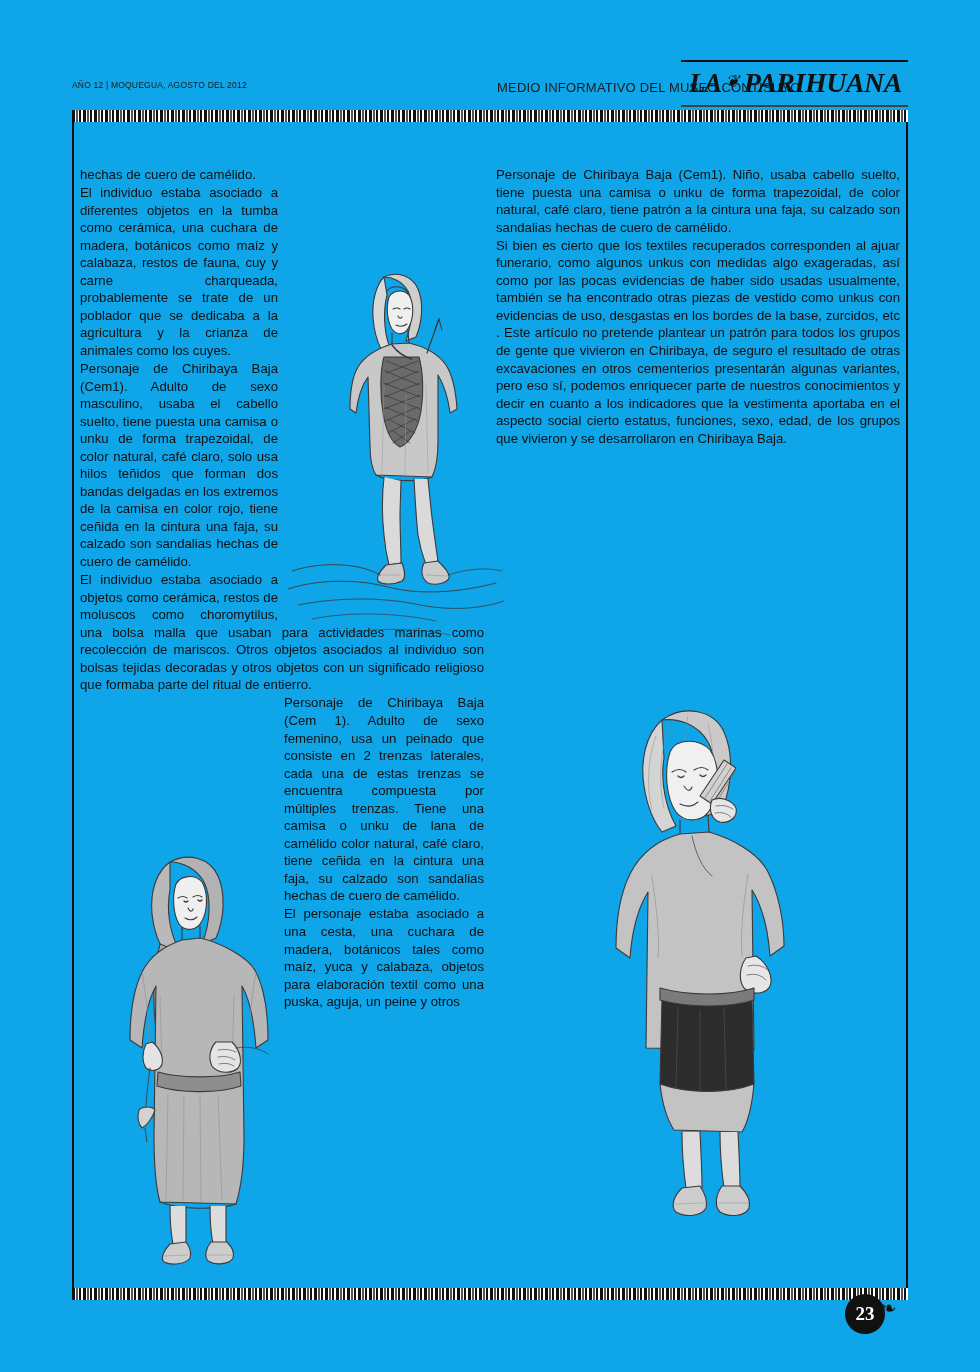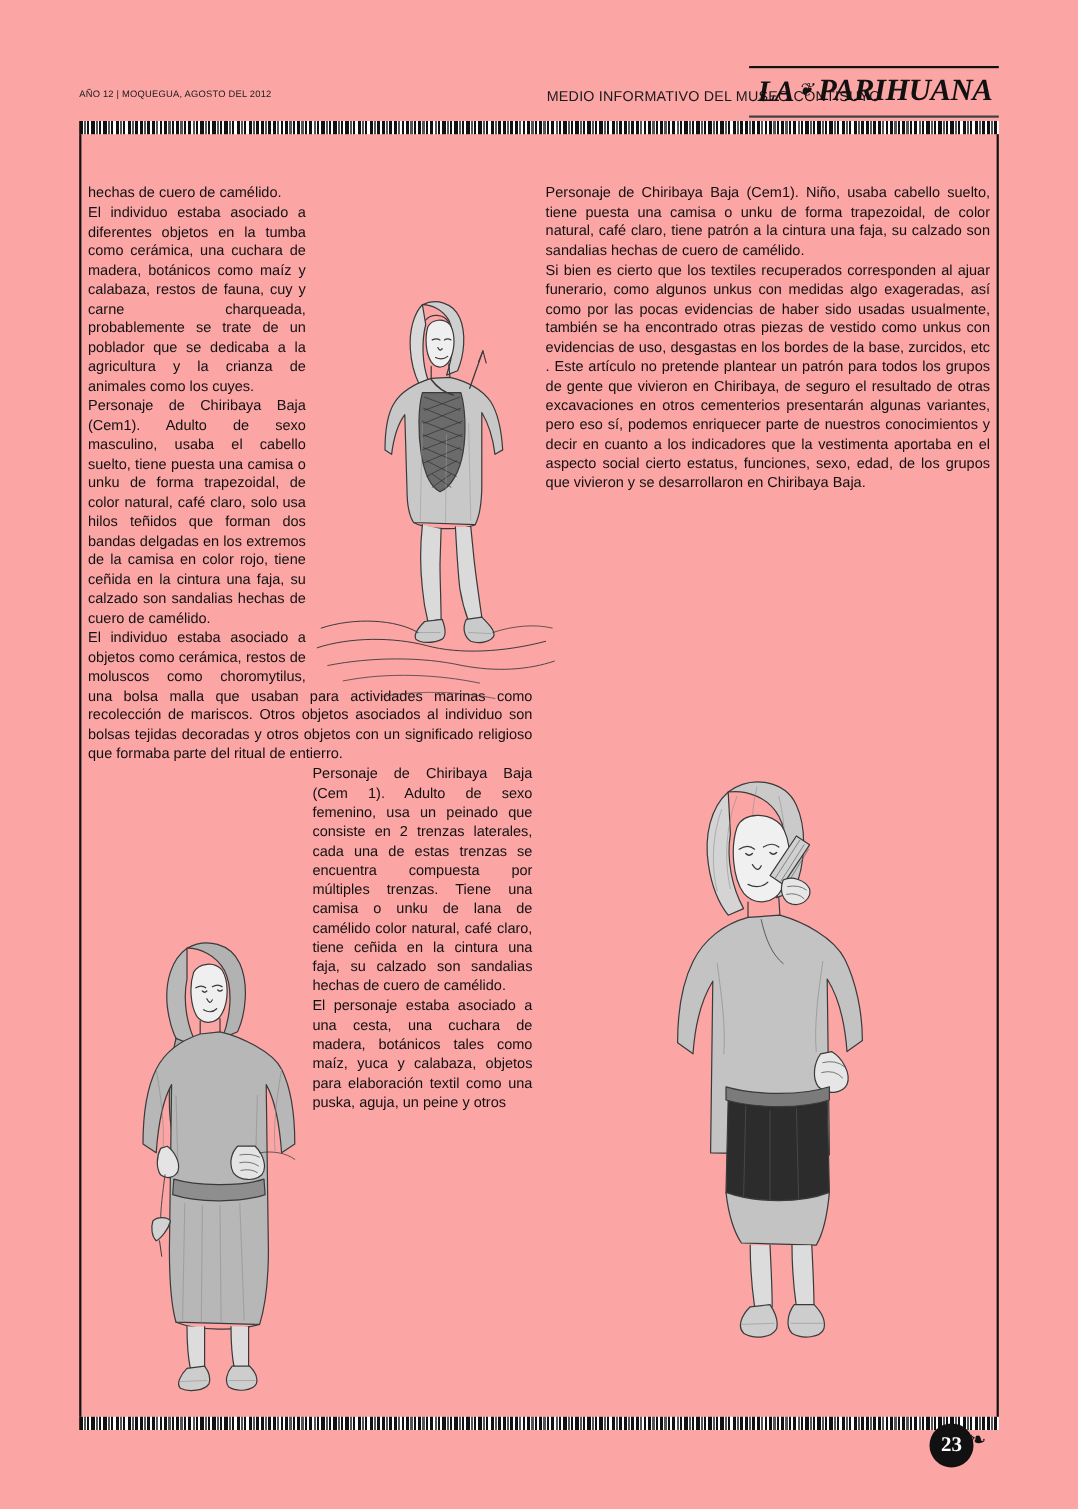--- a/index.html
+++ b/index.html
@@ -14,21 +14,21 @@
     font-family: "Liberation Sans", sans-serif;
     color: #111;
     overflow: hidden;
   }
 
   .page {
     position: absolute;
     left: 0; top: 0;
     width: 980px;
     height: 1372px;
-    background: #fca5a5;
+    background: #0ea5e9;
   }
 
   
   .masthead {
     position: absolute;
     left: 72px;
     top: 74px;
     width: 836px;
     height: 34px;
   }

